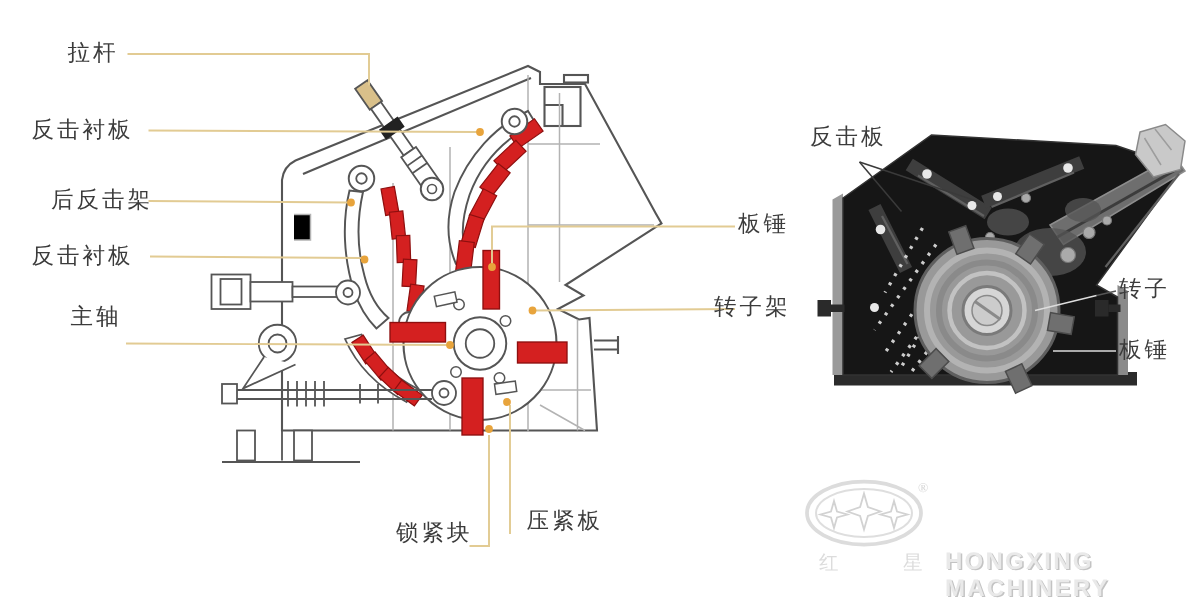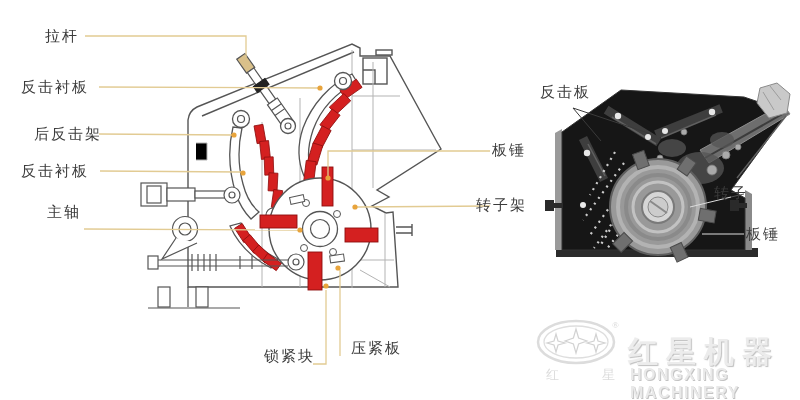--- a/index.html
+++ b/index.html
@@ -305,33 +305,32 @@
 <div class="lbl" style="left:45px;top:28px">拉杆</div>
 <div class="lbl" style="left:21px;top:79px">反击衬板</div>
 <div class="lbl" style="left:34px;top:126px">后反击架</div>
 <div class="lbl" style="left:21px;top:163px">反击衬板</div>
 <div class="lbl" style="left:47px;top:204px">主轴</div>
 <div class="lbl" style="left:264px;top:348px">锁紧块</div>
 <div class="lbl" style="left:351px;top:340px">压紧板</div>
 <div class="lbl" style="left:492px;top:142px">板锤</div>
 <div class="lbl" style="left:476px;top:197px">转子架</div>
 <div class="lbl" style="left:540px;top:84px">反击板</div>
-<div class="lbl" style="left:714px;top:185px">转子</div>
+<div class="lbl" style="left:746px;top:185px">转子</div>
 <div class="lbl" style="left:746px;top:226px">板锤</div>
 
 <div id="wm">
   <svg id="wm-emblem" width="84" height="50" viewBox="0 0 84 50">
     <ellipse cx="40" cy="24" rx="38" ry="21" fill="none" stroke="#dcdcdc" stroke-width="2.5"></ellipse>
     <ellipse cx="40" cy="24" rx="32" ry="16" fill="none" stroke="#dedede" stroke-width="1.3"></ellipse>
     <g fill="#ffffff" stroke="#d2d2d2" stroke-width="1.2">
       <path d="M20,16 L22,23 L29,25 L22,27 L20,34 L18,27 L11,25 L18,23 Z"></path>
       <path d="M40,11 L42.6,20 L51,23 L42.6,26 L40,35 L37.4,26 L29,23 L37.4,20 Z"></path>
       <path d="M60,16 L62,23 L69,25 L62,27 L60,34 L58,27 L51,25 L58,23 Z"></path>
     </g>
   </svg>
   <span id="wm-reg">®</span>
   <span id="wm-cn-left">红</span>
   <span id="wm-cn-right">星</span>
-  <span id="wm-brand-cn">红星机器</span>
   <span id="wm-brand-en">HONGXING MACHINERY</span>
 </div>
 
 </div>
 
 </body></html>

